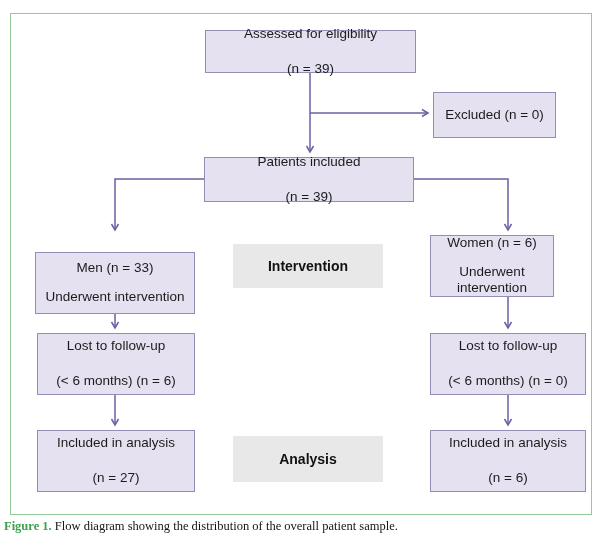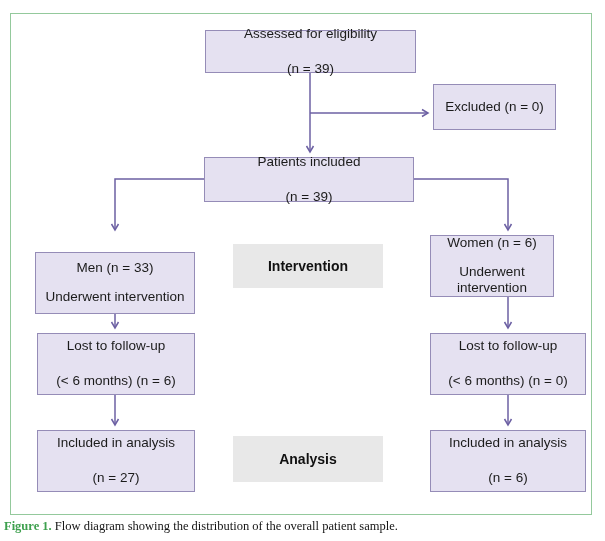--- a/index.html
+++ b/index.html
@@ -54,21 +54,21 @@
     align-items: center;
     justify-content: center;
     gap: 18px;
     text-align: center;
     font-size: 13.5px;
     line-height: 1.25;
     color: var(--text-color);
   }
   .box.spread { gap: 12px; }
   .box-assessed       { left: 205px; top: 30px;  width: 211px; height: 43px; }
-  .box-excluded       { left: 433px; top: 84px;  width: 123px; height: 46px; }
+  .box-excluded       { left: 433px; top: 92px;  width: 123px; height: 46px; }
   .box-included       { left: 204px; top: 157px; width: 210px; height: 45px; }
   .box-men            { left: 35px;  top: 235px; width: 160px; height: 62px; margin-top: 17px; }
   .box-women          { left: 430px; top: 235px; width: 124px; height: 62px; }
   .box-lost-men       { left: 37px;  top: 333px; width: 158px; height: 62px; }
   .box-lost-women     { left: 430px; top: 333px; width: 156px; height: 62px; }
   .box-analysis-men   { left: 37px;  top: 430px; width: 158px; height: 62px; }
   .box-analysis-women { left: 430px; top: 430px; width: 156px; height: 62px; }
   .stage {
     position: absolute;
     background: var(--stage-fill);

